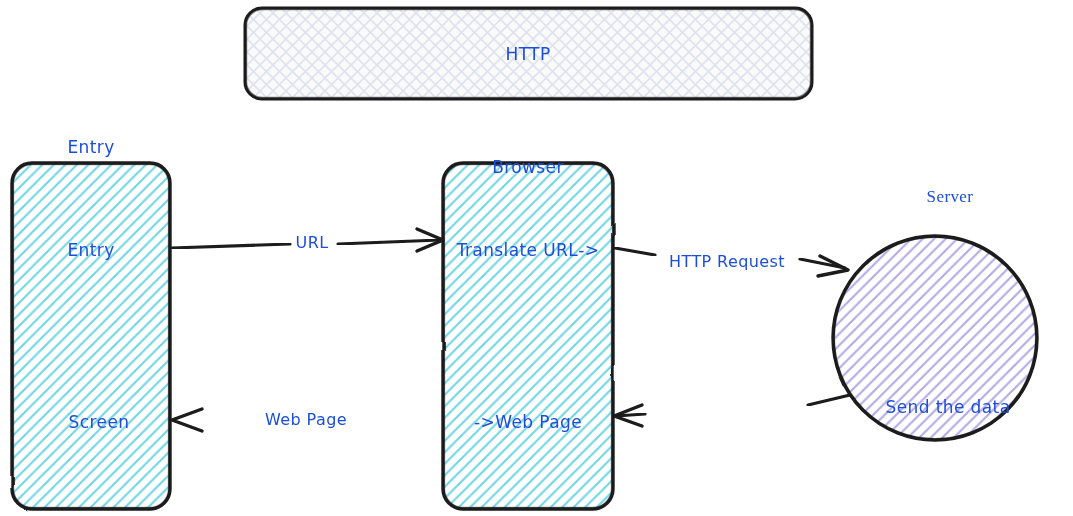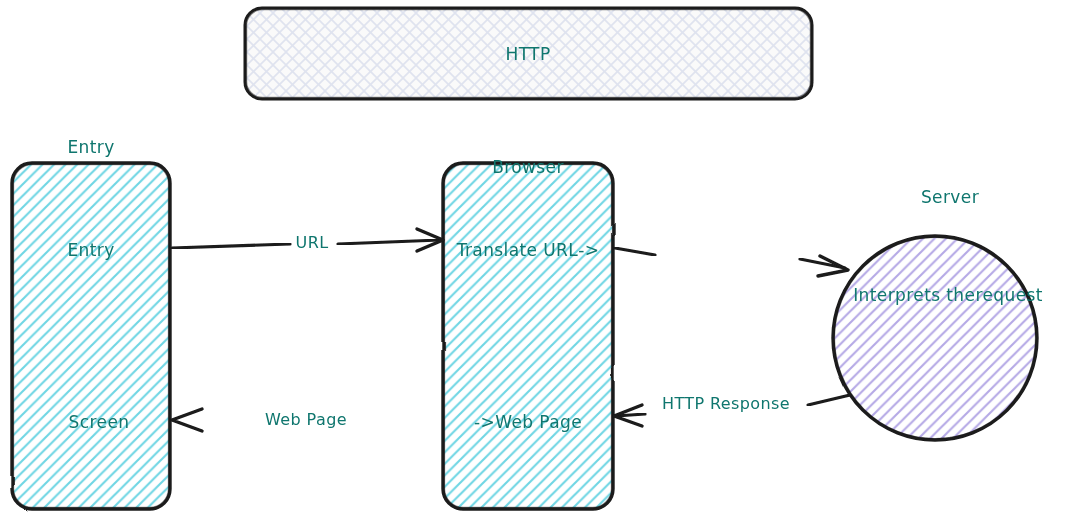--- a/index.html
+++ b/index.html
@@ -24,21 +24,21 @@
     top: 0;
     width: 1073px;
     height: 516px;
     overflow: visible;
   }
   .node-label,
   .inner-text,
   .edge-label {
     position: absolute;
     font-family: "DejaVu Sans", sans-serif;
-    color: #0f766e;
+    color: #1d4ed8;
     white-space: nowrap;
     text-align: right;
     letter-spacing: 0.4px;
   }
   .node-label {
     font-size: 17px;
     line-height: 20px;
   }
   .inner-text {
     font-size: 17px;
@@ -135,44 +135,41 @@
       <path d="M 440,420 L 355,420" fill="none" stroke="#1a1a1a" stroke-width="3.2" stroke-linecap="round" filter="url(#rough)"></path>
       <path d="M 258,420 L 175,420" fill="none" stroke="#1a1a1a" stroke-width="3.2" stroke-linecap="round" filter="url(#rough)"></path>
       <path d="M 202,409 L 172,420 L 202,431" fill="none" stroke="#1a1a1a" stroke-width="3.4" stroke-linecap="round" stroke-linejoin="round" filter="url(#rough)"></path>
     </g>
   </svg>
 
   <div class="node-label centered" style="left:91px; top:147px;">Entry</div>
 
   <div class="node-label centered" style="left:528px; top:147px;margin-top:20px;">Browser</div>
 
-  <div class="node-label centered" style="left:950px; top:197px;">Server</div>
+  <div class="node-label centered" style="left:950px; top:197px;font-family:Liberation Serif, serif;">Server</div>
 
   <div class="inner-text centered" style="left:528px; top:54px;">HTTP</div>
 
   <div class="inner-text centered" style="left:91px; top:250px;">Entry</div>
 
   <div class="inner-text centered" style="left:78px; top:422px;padding-left:42px;">Screen</div>
 
   <div class="inner-text centered hbox" style="left:528px; top:250px;">
     <span>Translate URL</span>
     <span>-&gt;</span>
   </div>
 
   <div class="inner-text centered hbox" style="left:528px; top:422px;">
     <span>-&gt;</span>
     <span>Web Page</span>
   </div>
 
-  <div class="inner-text centered hbox" style="left:948px; top:295px;">
-    <span>Interprets the</span>
-    <span>request</span>
-  </div>
 
+  <div class="inner-text centered" style="left:948px; top:407px;">Send the data</div>
 
   <div class="edge-label centered" style="left:312px; top:243px;">URL</div>
 
+  <div class="edge-label centered" style="left:727px; top:262px;">HTTP Request</div>
 
-  <div class="edge-label centered" style="left:726px; top:404px;">HTTP Response</div>
 
   <div class="edge-label centered" style="left:306px; top:420px;">Web Page</div>
 
 </div>
 
 </body></html>

